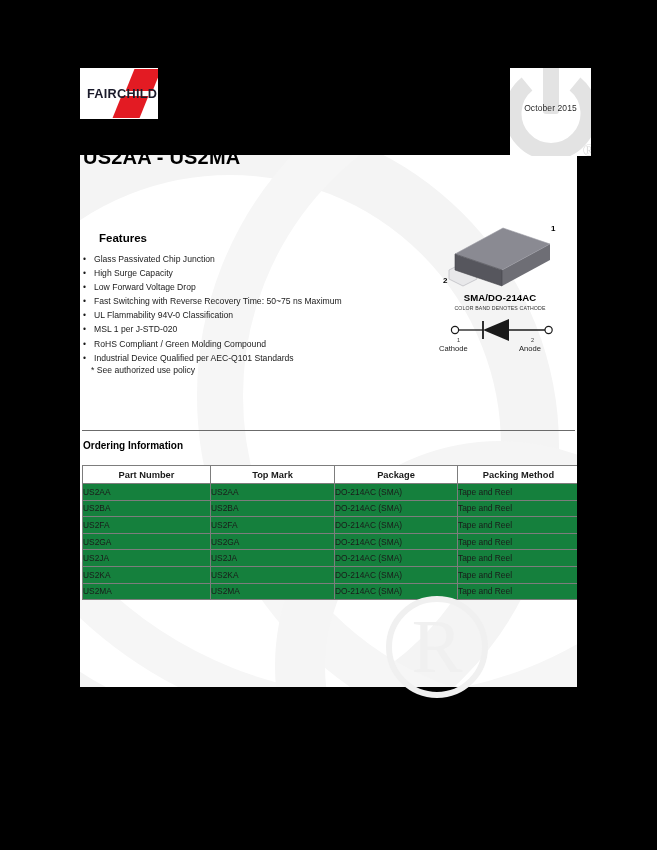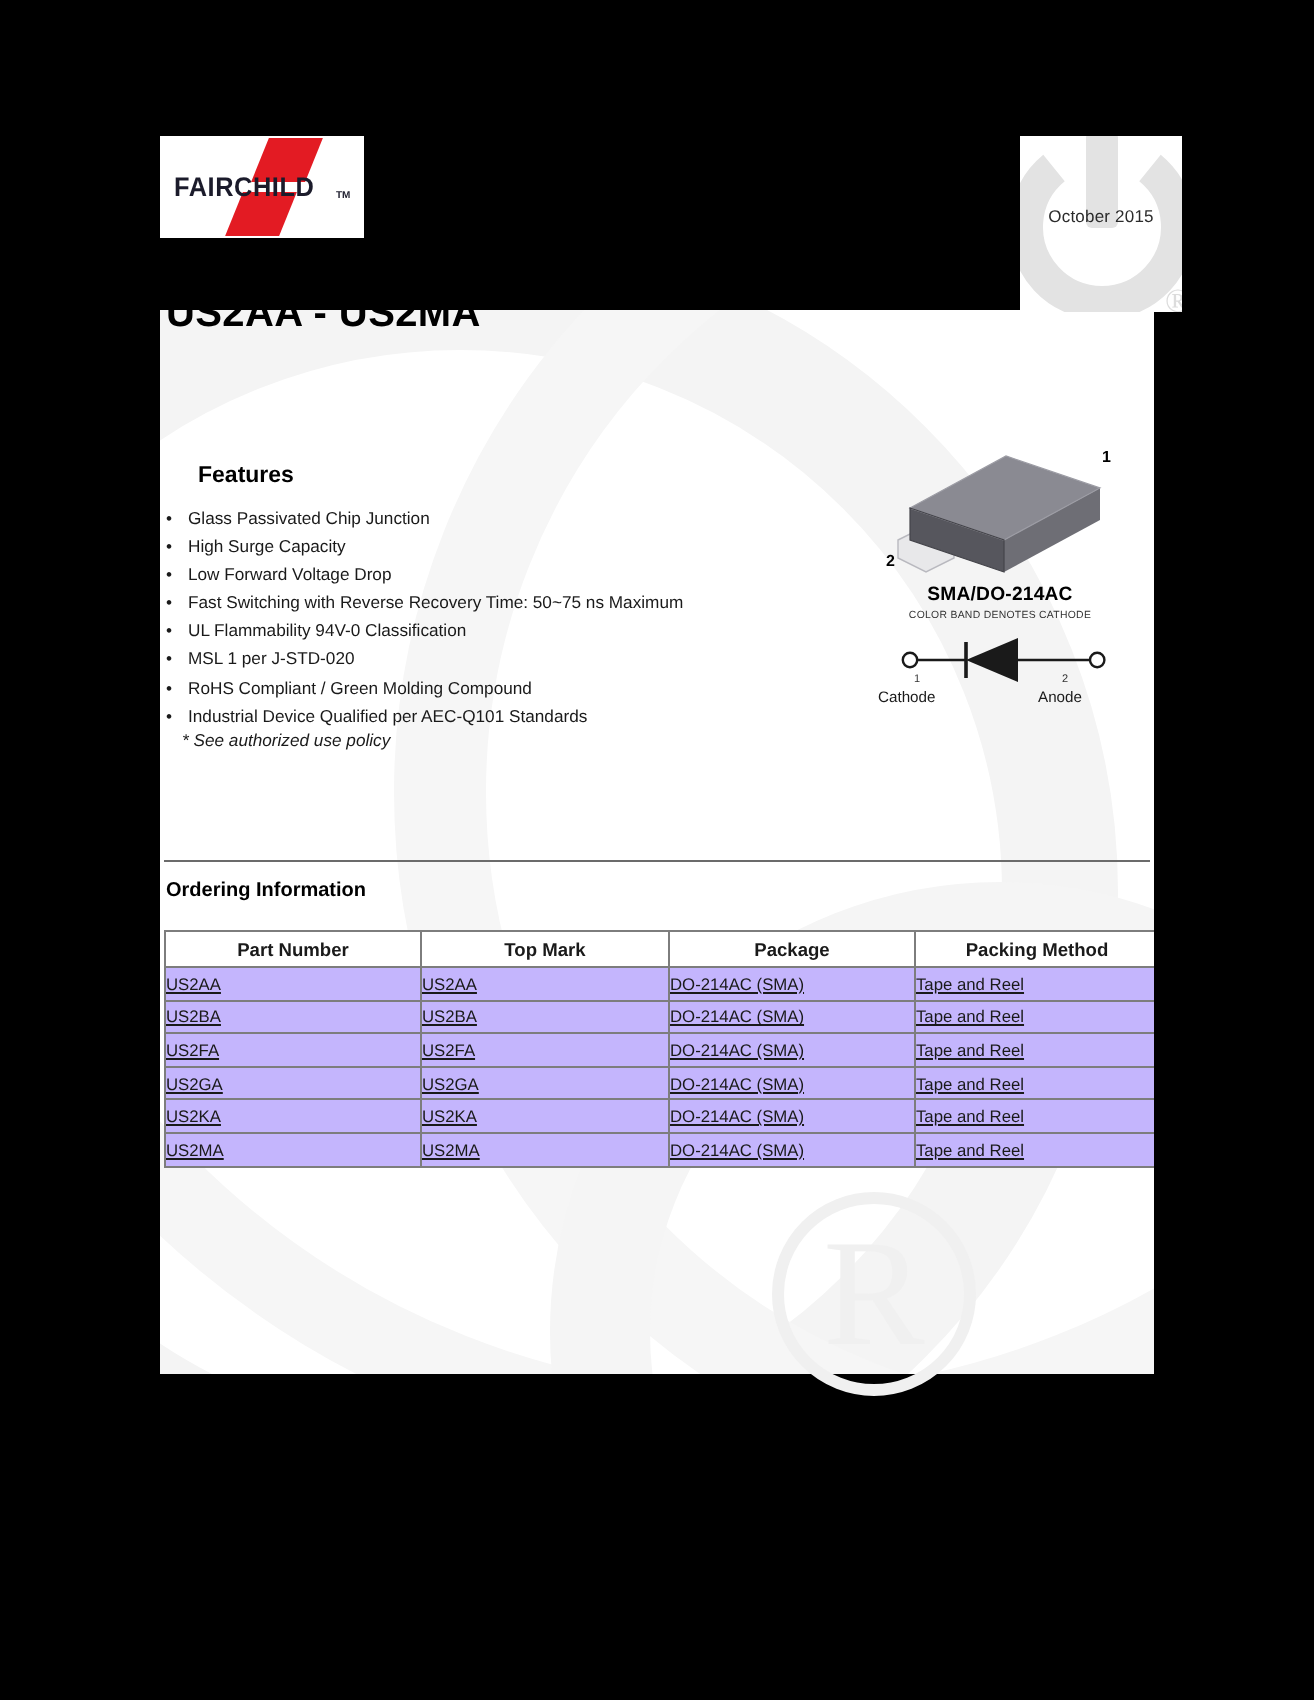--- a/index.html
+++ b/index.html
@@ -27,21 +27,20 @@
   }
 
   .logo-box {
     position: absolute;
     left: 80px;
     top: 68px;
     width: 78px;
     height: 51px;
     background: #ffffff;
     overflow: hidden;
-    padding-left: 24px;
   }
   .logo-slash {
     position: absolute;
     background: #e31b23;
   }
   .logo-slash.s1 {
     width: 27px; height: 22px;
     left: 50px; top: 1px;
     transform: skewX(-22deg);
   }
@@ -177,21 +176,20 @@
     position: absolute;
     left: 0;
     top: 0;
   }
   .features-note {
     position: absolute;
     left: 11px;
     top: 219px;
     font-size: 8.6px;
     color: #1a1a1a;
-    font-style: italic;
   }
 
   
   .package-block {
     position: absolute;
     left: 345px;
     top: 78px;
     width: 150px;
     height: 145px;
   }
@@ -283,22 +281,21 @@
   .order-table th {
     height: 17px;
     font-size: 9.3px;
     font-weight: 700;
     background: #ffffff;
   }
   .order-table td {
     height: 15.6px;
     font-size: 8.4px;
     font-weight: 400;
-    background: #c4b5fd;
-    text-decoration: underline;
+    background: #15803d;
   }
   .col-part { width: 127px; }
   .col-mark { width: 123px; }
   .col-pkg  { width: 122px; margin-top: 43px; }
   .col-pack { width: 121px; }
 
   
   .r-watermark {
     position: absolute;
     left: 372px;
@@ -407,20 +404,26 @@
           <td>DO-214AC (SMA)</td>
           <td>Tape and Reel</td>
         </tr>
         <tr>
           <td>US2GA</td>
           <td>US2GA</td>
           <td>DO-214AC (SMA)</td>
           <td>Tape and Reel</td>
         </tr>
         <tr>
+          <td>US2JA</td>
+          <td>US2JA</td>
+          <td>DO-214AC (SMA)</td>
+          <td>Tape and Reel</td>
+        </tr>
+        <tr>
           <td>US2KA</td>
           <td>US2KA</td>
           <td>DO-214AC (SMA)</td>
           <td>Tape and Reel</td>
         </tr>
         <tr>
           <td>US2MA</td>
           <td>US2MA</td>
           <td>DO-214AC (SMA)</td>
           <td>Tape and Reel</td>

